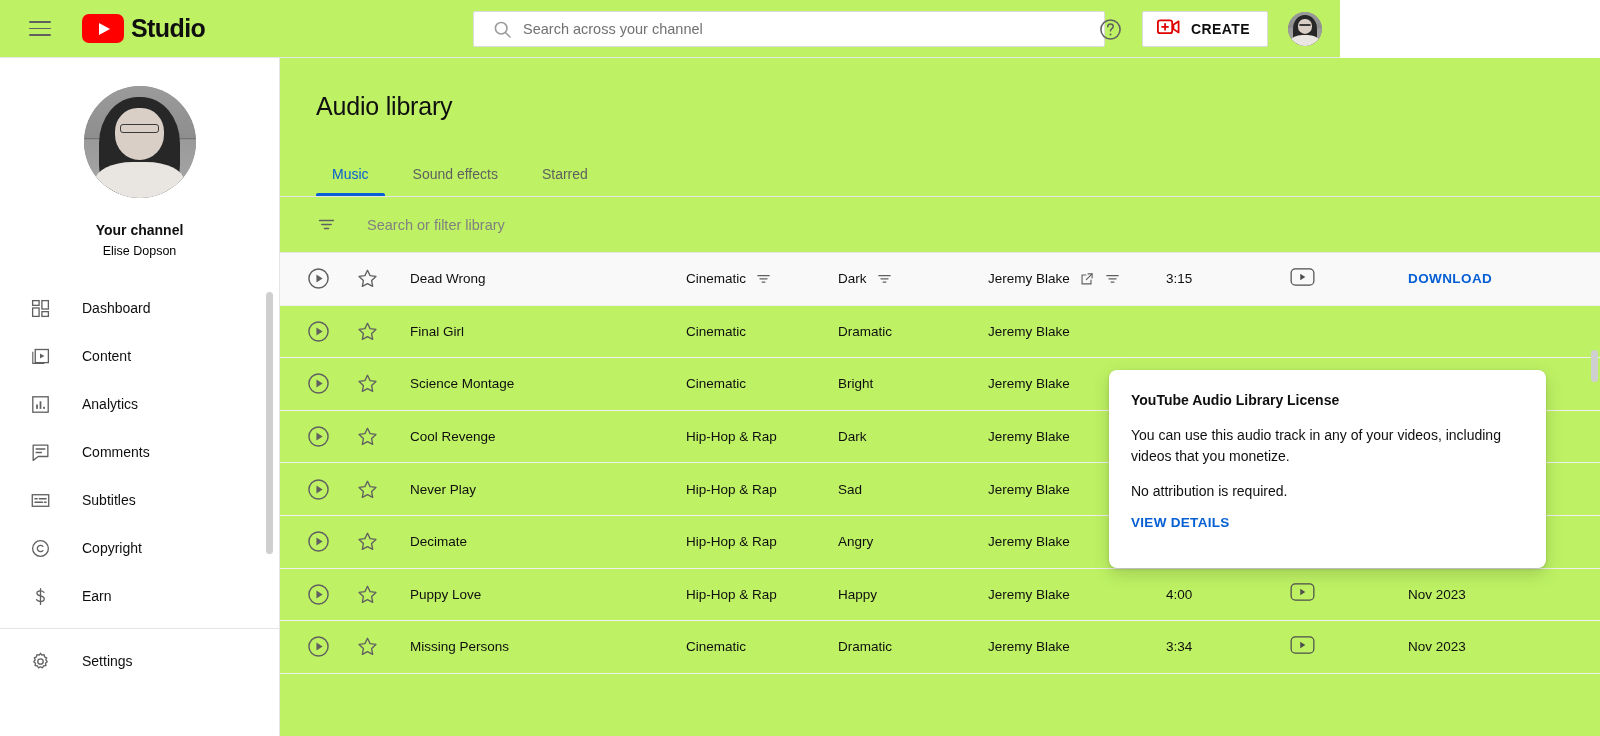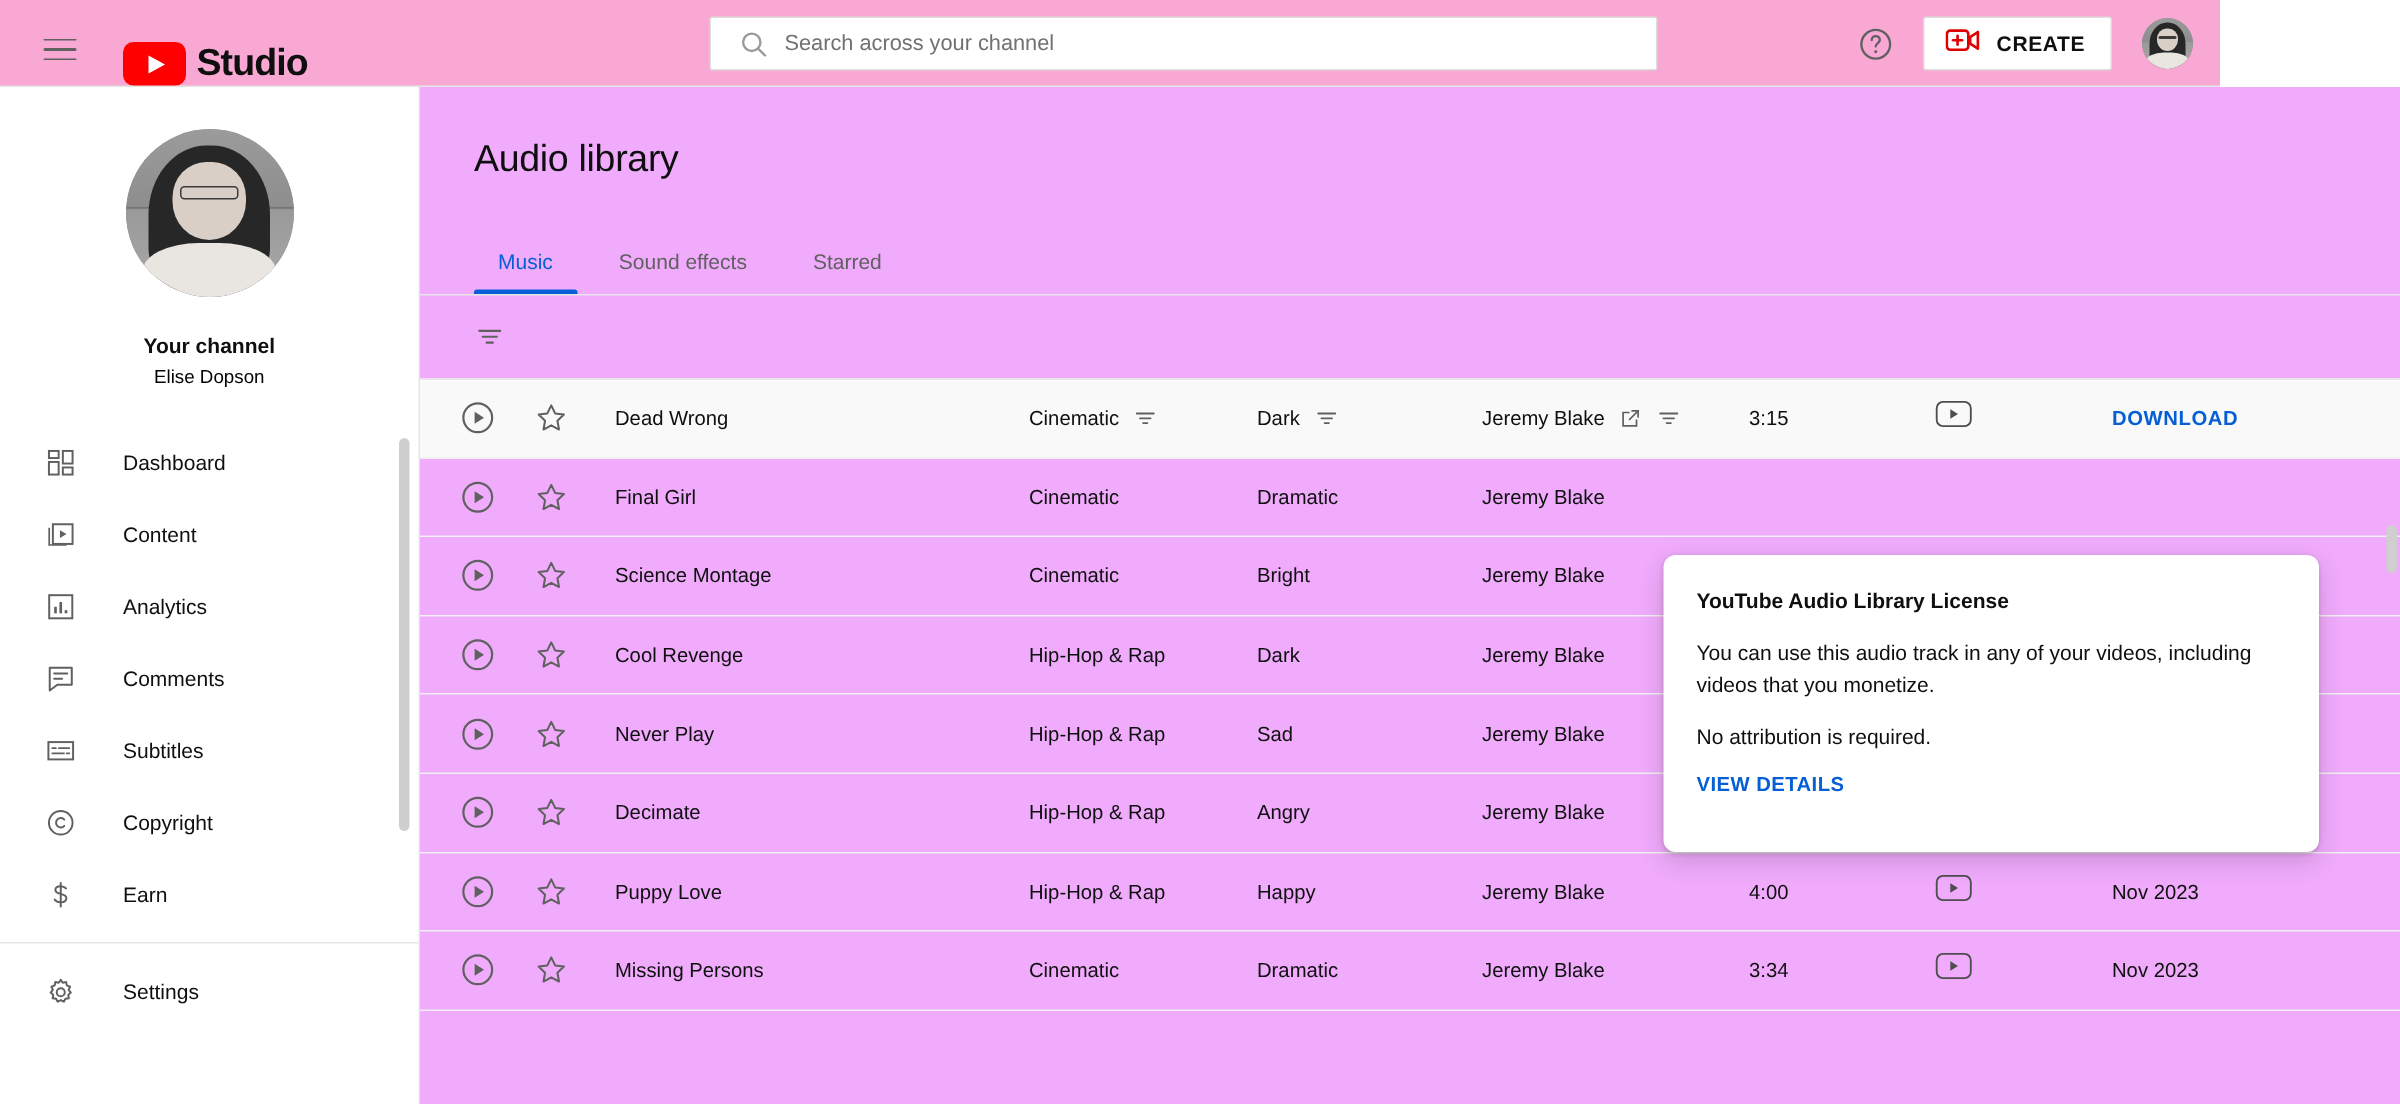--- a/index.html
+++ b/index.html
@@ -11,24 +11,24 @@
     font-family: "Liberation Sans", "DejaVu Sans", sans-serif;
     color: #0f0f0f;
     -webkit-font-smoothing: antialiased;
   }
 
   
   #app { position: relative; width: 1600px; height: 736px; }
 
   #header {
     position: absolute; top: 0; left: 0;
-    width: 1480px; height: 58px;
-    background: #f9a8d4;
+    width: 1340px; height: 58px;
+    background: #bef264;
     border-bottom: 1px solid #e5e5e5;
-    display: flex; align-items: flex-end;
+    display: flex; align-items: center;
   }
   #hamburger-button {
     width: 48px; height: 48px;
     margin-left: 16px;
     display: flex; flex-direction: column; justify-content: center; align-items: center;
     gap: 5px; cursor: pointer;
   }
   #hamburger-button span {
     display: block; width: 22px; height: 1.6px; background: #606060; border-radius: 1px;
   }
@@ -154,21 +154,21 @@
   #sidebar-scrollbar {
     position: absolute; left: 266px; top: 234px;
     width: 7px; height: 262px;
     background: #cfcfcf; border-radius: 4px;
   }
 
   
   #main {
     position: absolute; left: 280px; top: 58px;
     width: 1320px; height: 678px;
-    background: #f0abfc; overflow: hidden;
+    background: #bef264; overflow: hidden;
   }
   #page-title {
     margin: 34px 0 0 36px;
     font-size: 25px; font-weight: 400; color: #0f0f0f; letter-spacing: -0.2px;
   }
 
   #tabs {
     margin-top: 32px; padding-left: 36px;
     display: flex; align-items: flex-end; gap: 12px;
     border-bottom: 1px solid #e5e5e5; height: 44px;
@@ -449,20 +449,21 @@
     </div>
 
     <div id="filter-bar">
       <span id="filter-bar-icon">
         <svg width="21" height="21" viewBox="0 0 24 24" stroke="#606060" stroke-width="1.6" stroke-linecap="round">
           <line x1="4" y1="7.5" x2="20" y2="7.5"></line>
           <line x1="6.6" y1="12" x2="17.4" y2="12"></line>
           <line x1="9.6" y1="16.5" x2="14.4" y2="16.5"></line>
         </svg>
       </span>
+      <input id="filter-input" type="text" placeholder="Search or filter library" style="">
     </div>
 
 
     <div class="t-row hovered">
       <span class="col c-play">
         <svg width="25" height="25" viewBox="0 0 24 24" fill="none" stroke="#606060" stroke-width="1.4">
           <circle cx="12" cy="12" r="9.2"></circle>
             <path d="M10 8.2 16 12l-6 3.8z" fill="#606060" stroke="none"></path>
         </svg>
       </span>

